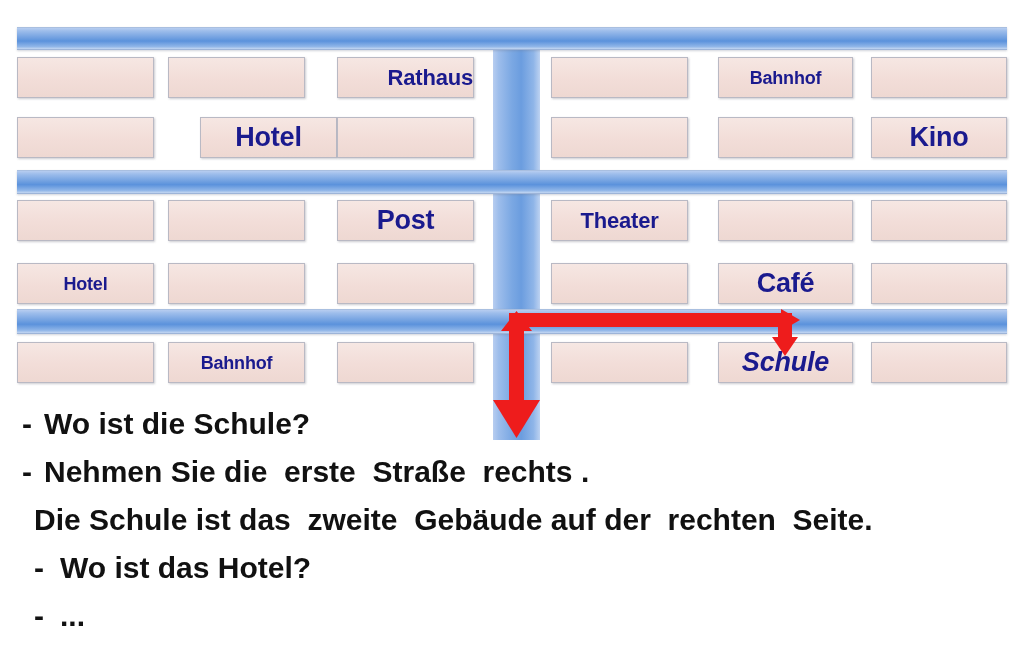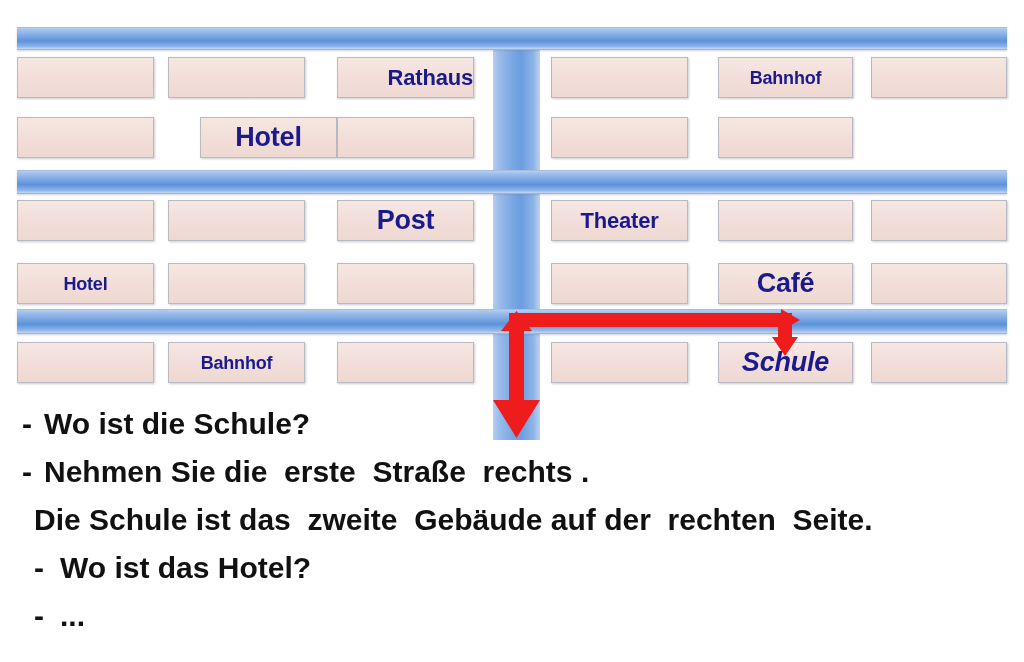--- a/index.html
+++ b/index.html
@@ -155,20 +155,23 @@
     </div>
   <div class="building lbl-md" style="left:337px; top:117px; width:137px; height:41px;">
       <span></span>
     </div>
   <div class="building lbl-md" style="left:551px; top:117px; width:137px; height:41px;">
       <span></span>
     </div>
   <div class="building lbl-md" style="left:718px; top:117px; width:135px; height:41px;">
       <span></span>
     </div>
+  <div class="building lbl-lg" style="left:871px; top:117px; width:136px; height:41px;">
+      <span>Kino</span>
+    </div>
 
   <div class="building lbl-md" style="left:17px;  top:200px; width:137px; height:41px;">
       <span></span>
     </div>
   <div class="building lbl-md" style="left:168px; top:200px; width:137px; height:41px;">
       <span></span>
     </div>
   <div class="building lbl-md" style="left:551px; top:200px; width:137px; height:41px;">
       <span>Theater</span>
     </div>

